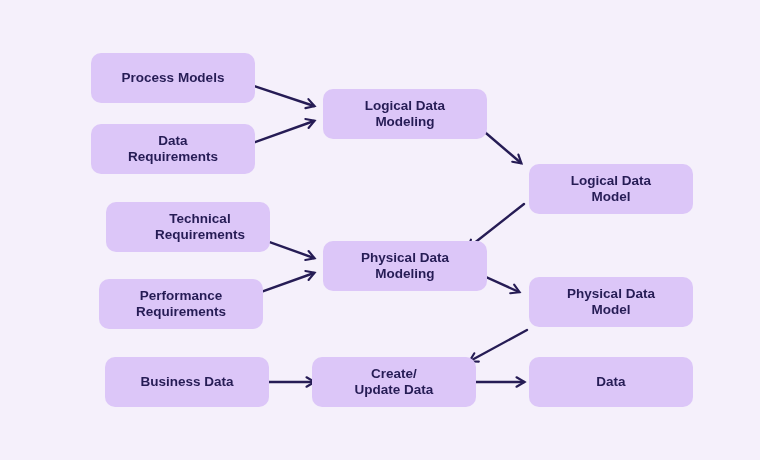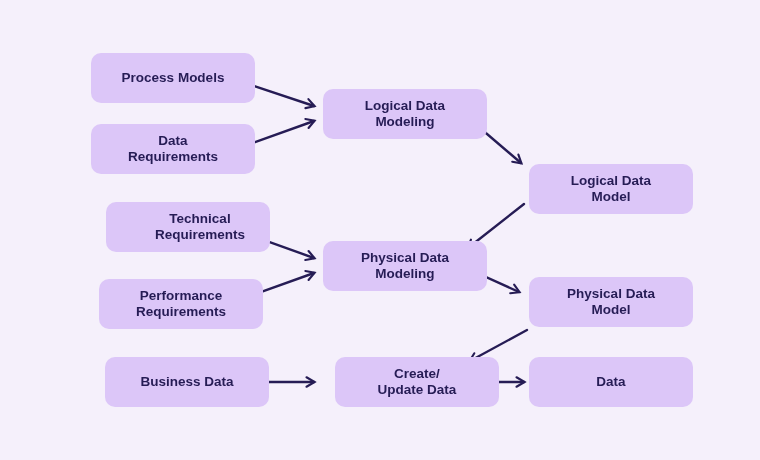--- a/index.html
+++ b/index.html
@@ -87,21 +87,21 @@
   <div class="node" style="left:106px;  top:202px;padding-left:32px;">Technical
 Requirements</div>
   <div class="node" style="left:99px;  top:279px;">Performance
 Requirements</div>
   <div class="node" style="left:105px;  top:357px;">Business Data</div>
 
   <div class="node" style="left:323px; top:89px;">Logical Data
 Modeling</div>
   <div class="node" style="left:323px; top:241px;">Physical Data
 Modeling</div>
-  <div class="node" style="left:335px; top:357px;">Create/
+  <div class="node" style="left:312px; top:357px;">Create/
 Update Data</div>
 
   <div class="node" style="left:529px; top:164px;">Logical Data
 Model</div>
   <div class="node" style="left:529px; top:277px;">Physical Data
 Model</div>
   <div class="node" style="left:529px; top:357px;">Data</div>
 
 </div>
 

